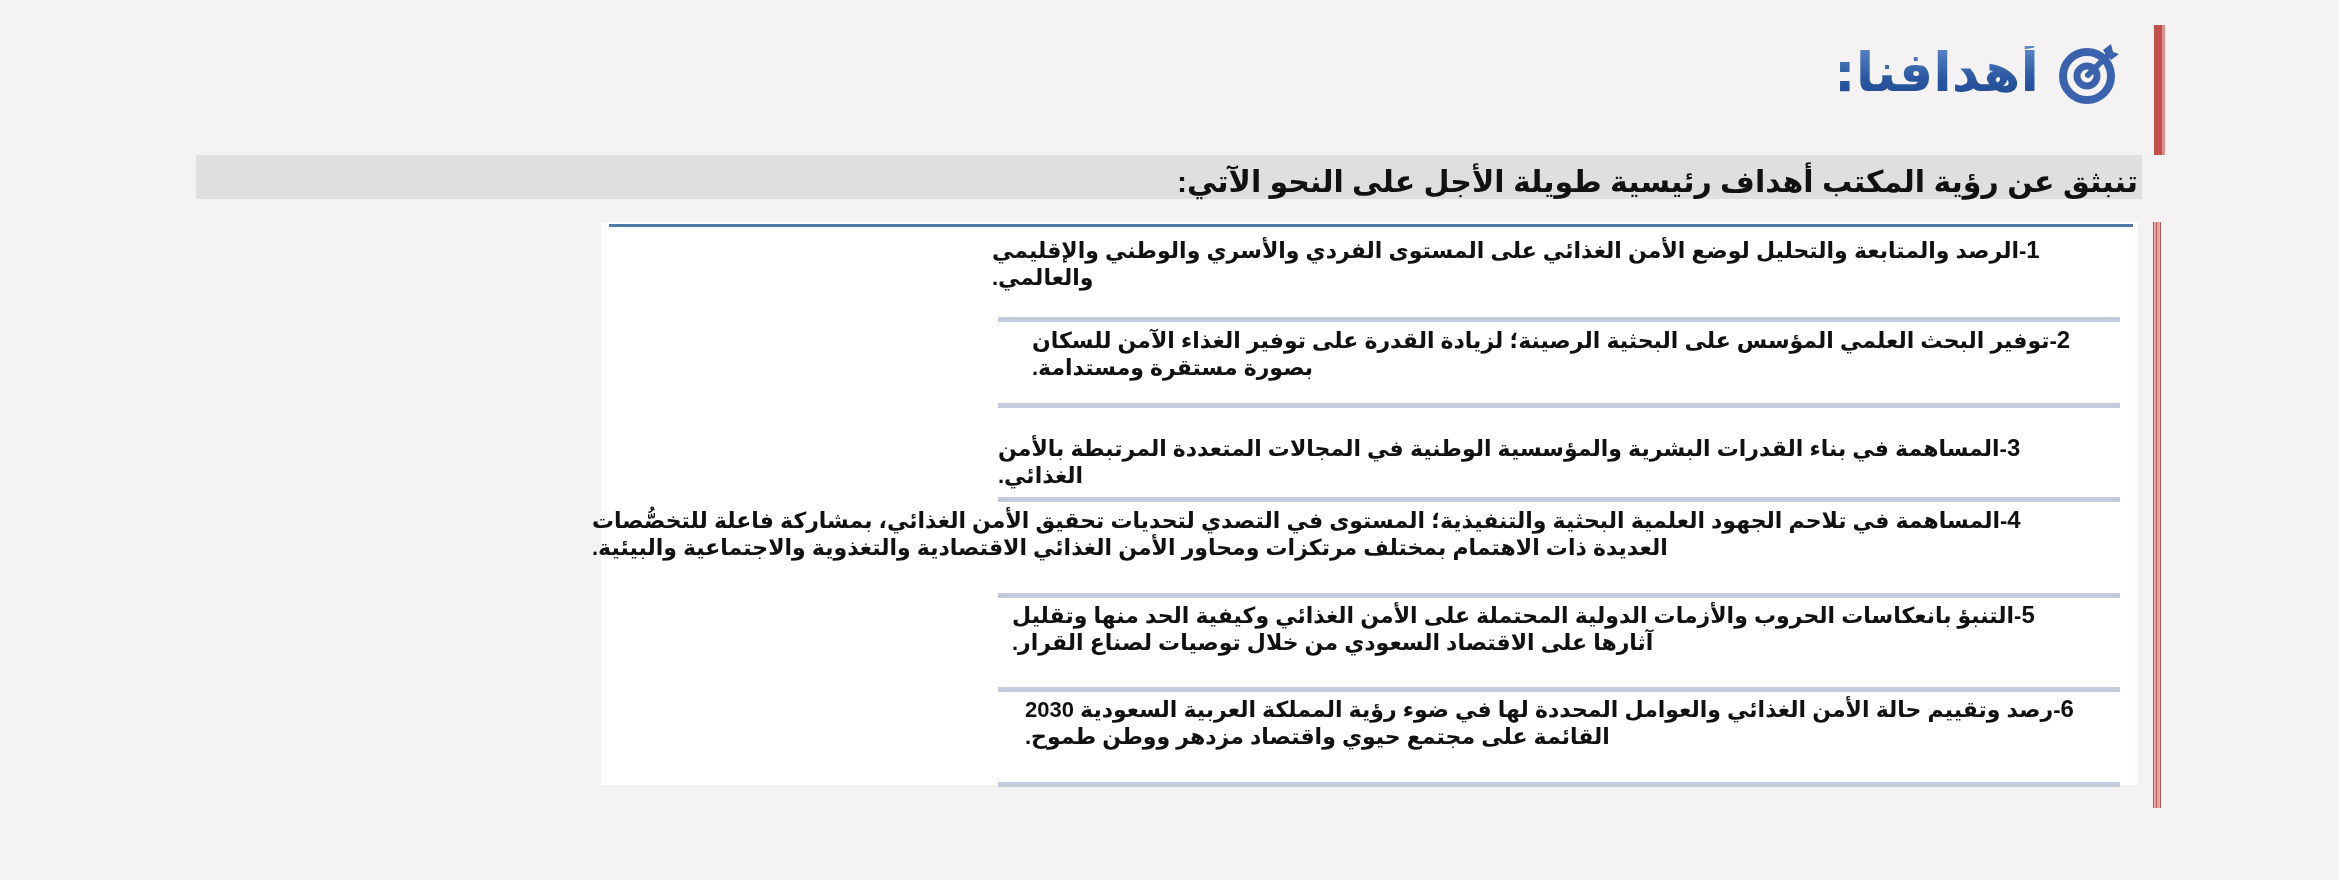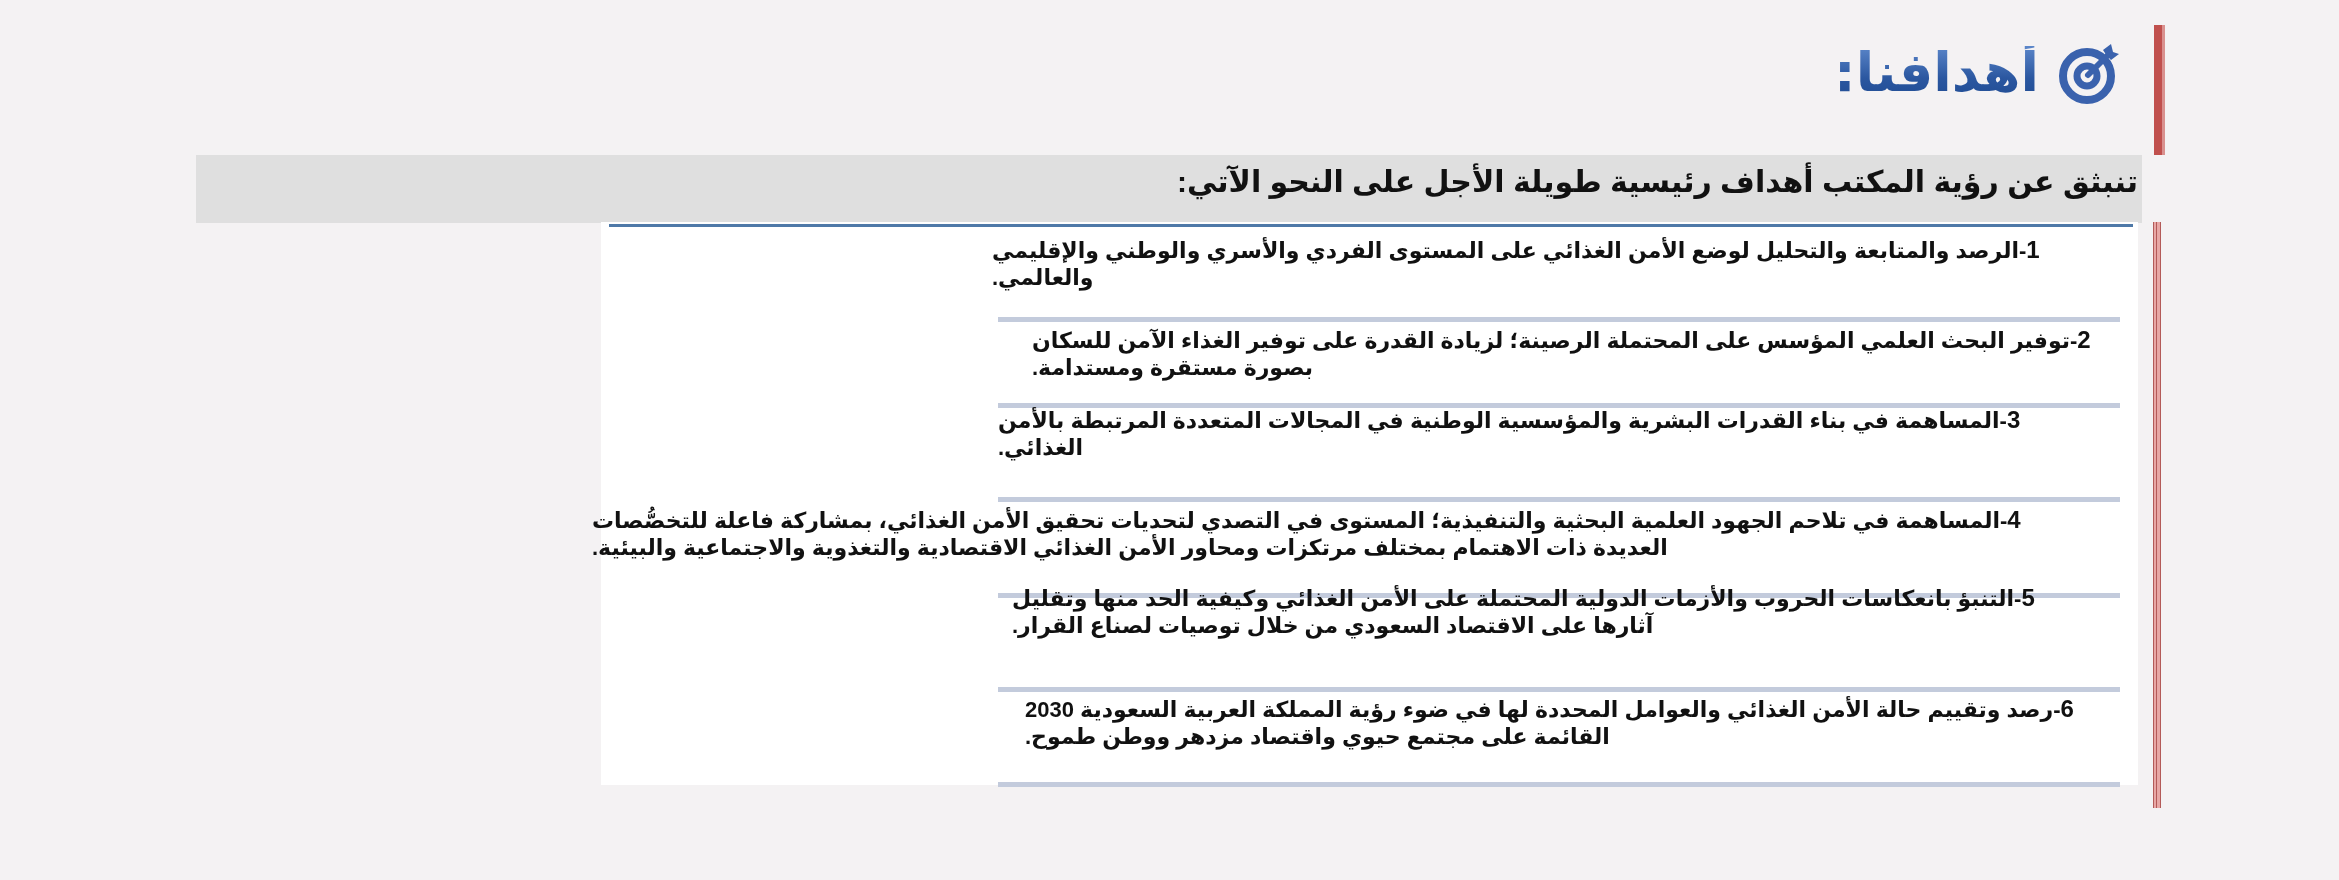--- a/index.html
+++ b/index.html
@@ -36,21 +36,21 @@
       background: linear-gradient(180deg, #5b86c9 0%, #2b57a0 60%, #1f4c93 100%);
       -webkit-background-clip: text;
       background-clip: text;
       -webkit-text-fill-color: transparent;
       line-height: 1;
       letter-spacing: 1px;
     }
 
     
     .heading-band {
-      left: 196px; top: 155px; width: 1946px; height: 68px;
+      left: 196px; top: 155px; width: 1946px; height: 44px;
       background: #dfdfdf;
     }
     .heading-text {
       position: absolute;
       right: 4px; top: 0; height: 52px;
       display: flex; align-items: center;
       direction: rtl;
       font-size: 30px;
       font-weight: bold;
       color: #111;
@@ -117,30 +117,30 @@
 <div class="divider" style="top:497px"></div>
 <div class="divider" style="top:593px"></div>
 <div class="divider" style="top:687px"></div>
 <div class="divider" style="top:782px"></div>
 
 <div class="item" style="right:247px; top:236px; width:1100px;">
   <span class="num">1</span><span>-الرصد والمتابعة والتحليل لوضع الأمن الغذائي على المستوى الفردي والأسري والوطني والإقليمي والعالمي.</span>
 </div>
 
 <div class="item" style="right:247px; top:326px; width:1060px;">
-  <span class="num">2</span><span>-توفير البحث العلمي المؤسس على المحتملة الرصينة؛ لزيادة القدرة على توفير الغذاء الآمن للسكان بصورة مستقرة ومستدامة.</span>
+  <span class="num">2</span><span>-توفير البحث العلمي المؤسس على البحثية الرصينة؛ لزيادة القدرة على توفير الغذاء الآمن للسكان بصورة مستقرة ومستدامة.</span>
 </div>
 
-<div class="item" style="right:241px; top:406px; width:1100px;">
+<div class="item" style="right:241px; top:434px; width:1100px;">
   <span class="num">3</span><span>-المساهمة في بناء القدرات البشرية والمؤسسية الوطنية في المجالات المتعددة المرتبطة بالأمن الغذائي.</span>
 </div>
 
 <div class="item" style="right:247px; top:506px; width:1500px;">
   <span class="num">4</span><span>-المساهمة في تلاحم الجهود العلمية البحثية والتنفيذية؛ المستوى في التصدي لتحديات تحقيق الأمن الغذائي، بمشاركة فاعلة للتخصُّصات العديدة ذات الاهتمام بمختلف مرتكزات ومحاور الأمن الغذائي الاقتصادية والتغذوية والاجتماعية والبيئية.</span>
 </div>
 
-<div class="item" style="right:247px; top:584px; width:1080px;">
+<div class="item" style="right:247px; top:601px; width:1080px;">
   <span class="num">5</span><span>-التنبؤ بانعكاسات الحروب والأزمات الدولية المحتملة على الأمن الغذائي وكيفية الحد منها وتقليل آثارها على الاقتصاد السعودي من خلال توصيات لصناع القرار.</span>
 </div>
 
 <div class="item" style="right:244px; top:695px; width:1070px;">
   <span class="num">6</span><span>-رصد وتقييم حالة الأمن الغذائي والعوامل المحددة لها في ضوء رؤية المملكة العربية السعودية 2030 القائمة على مجتمع حيوي واقتصاد مزدهر ووطن طموح.</span>
 </div>
 
 </body></html>

